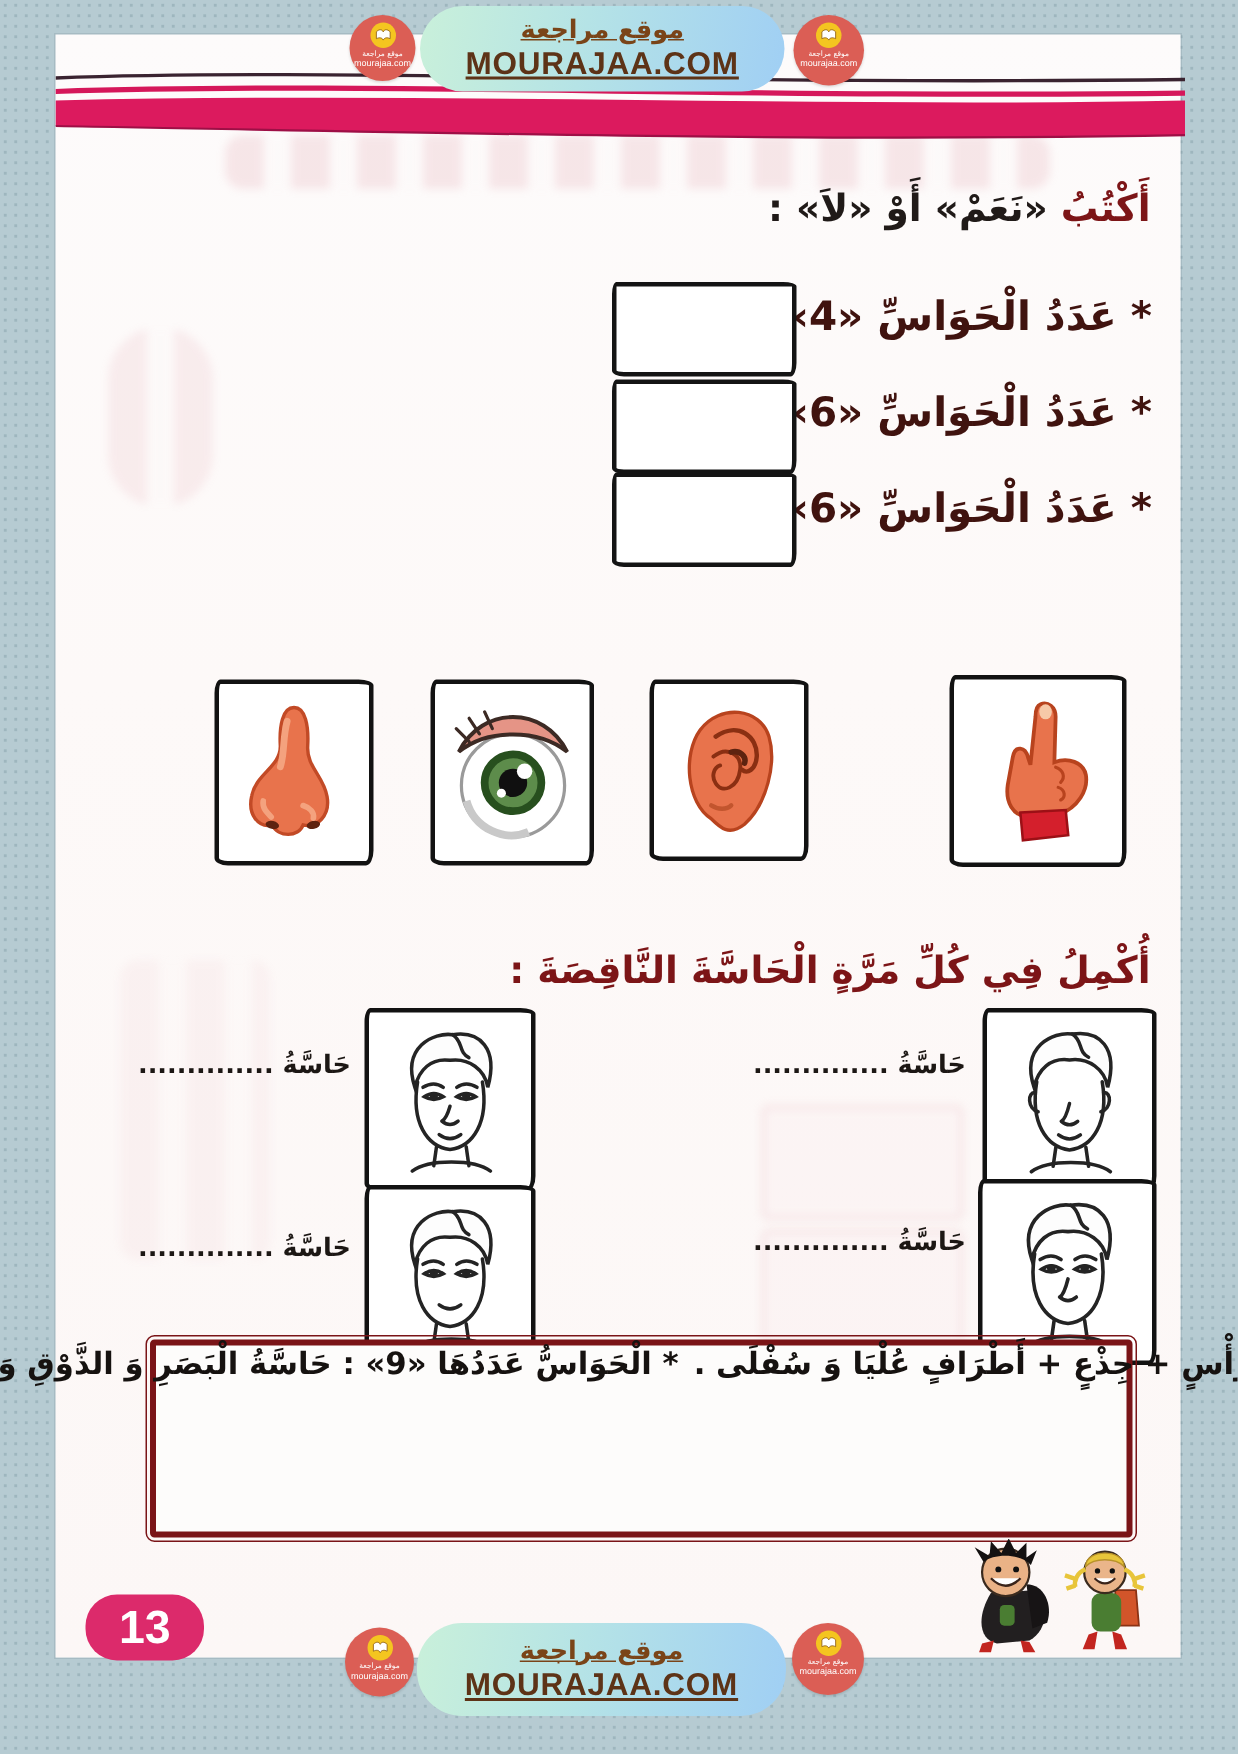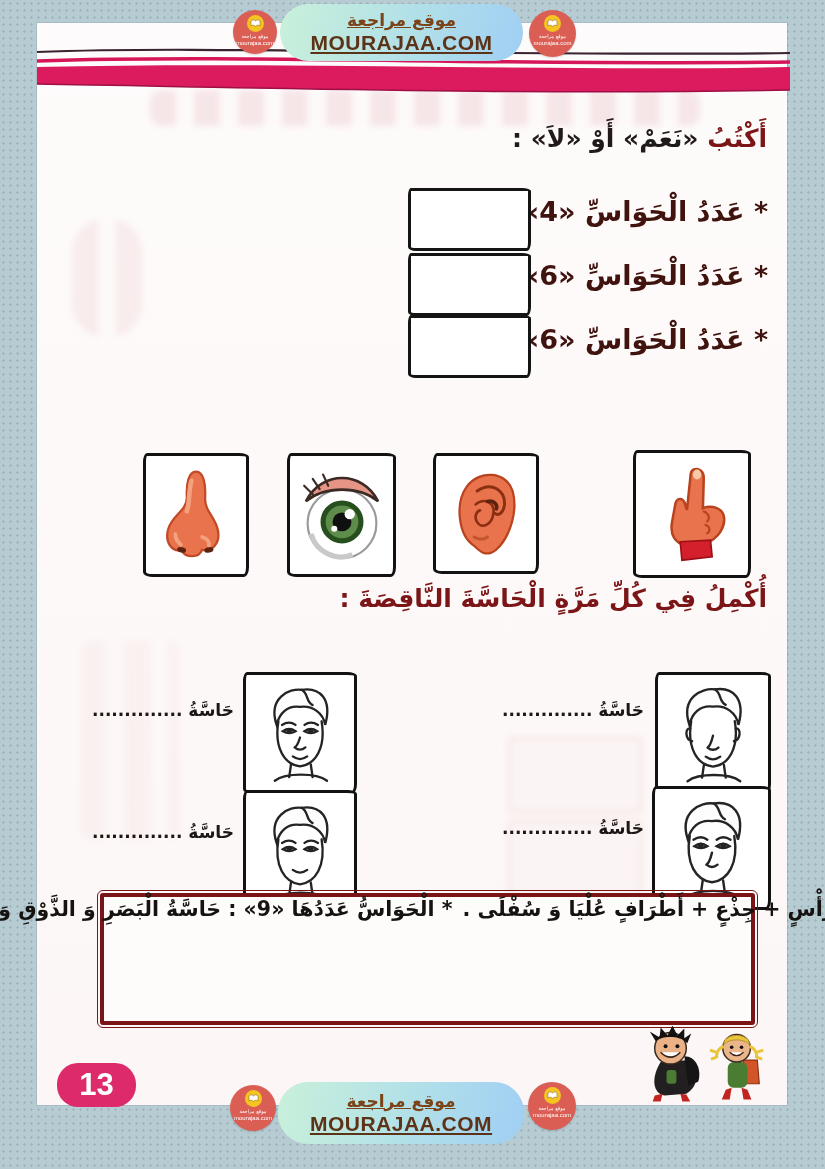--- a/index.html
+++ b/index.html
@@ -162,21 +162,21 @@
 
   <div class="img-box" style="left:633px;top:450px;width:112px;height:122px;">
     <svg width="84" height="106" viewBox="0 0 100 126">
       <path d="M52 10 C58 8 64 12 64 20 L63 56 C74 52 86 56 88 66 C90 78 82 92 66 98 L42 100 C30 98 24 88 26 74 L30 52 C32 42 40 44 42 52 L44 58 L48 20 C48 14 49 11 52 10 Z" fill="#e8734c" stroke="#b8431e" stroke-width="3"></path>
       <ellipse cx="56" cy="16" rx="5" ry="6" fill="#f6c9a8"></ellipse>
       <path d="M64 60 C70 62 72 68 68 72 M66 76 C72 78 72 84 68 86" stroke="#b8431e" stroke-width="2.5" fill="none" stroke-linecap="round"></path>
       <path d="M36 96 L72 94 L74 114 L38 118 Z" fill="#d41f2c" stroke="#9c1016" stroke-width="2"></path>
     </svg>
   </div>
 
-  <div class="instr rtl" style="top:584px;">أُكْمِلُ فِي كُلِّ مَرَّةٍ الْحَاسَّةَ النَّاقِصَةَ :</div>
+  <div class="instr rtl" style="top:632px;">أُكْمِلُ فِي كُلِّ مَرَّةٍ الْحَاسَّةَ النَّاقِصَةَ :</div>
 
   <div class="img-box" style="left:655px;top:672px;width:110px;height:116px;">
     <svg width="92" height="100" viewBox="0 0 100 110">
       <g fill="none" stroke="#242424" stroke-width="2.6" stroke-linecap="round">
         <path d="M26 42 C21 72 33 90 50 92 C67 90 79 72 74 42"></path>
         <path d="M24 46 C14 16 38 5 52 7 C72 4 86 17 78 46 C76 33 64 24 50 26 C36 24 27 33 24 46 Z" fill="#fdfdfd"></path>
         <path d="M52 7 C60 12 56 20 64 24"></path>
         <path d="M25 50 C19 49 19 62 27 64 M75 50 C81 49 81 62 73 64"></path>
         <path d="M50 58 C48 66 46 70 44 71 M44 71 Q50 76 56 71"></path>
         <path d="M42 81 Q50 87 58 81"></path>

